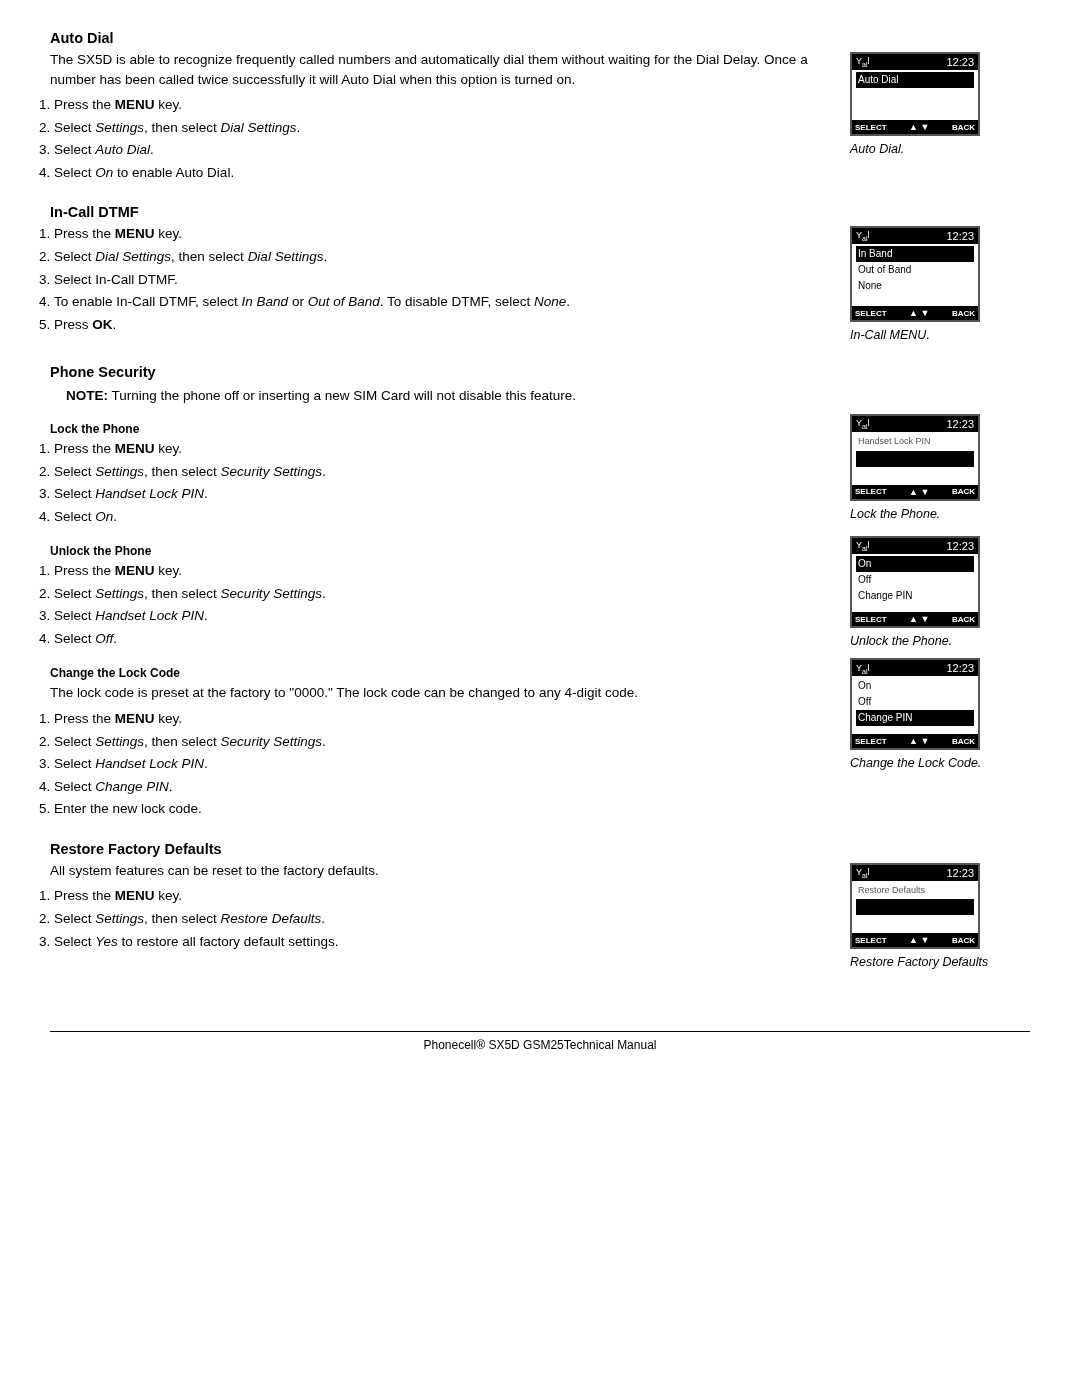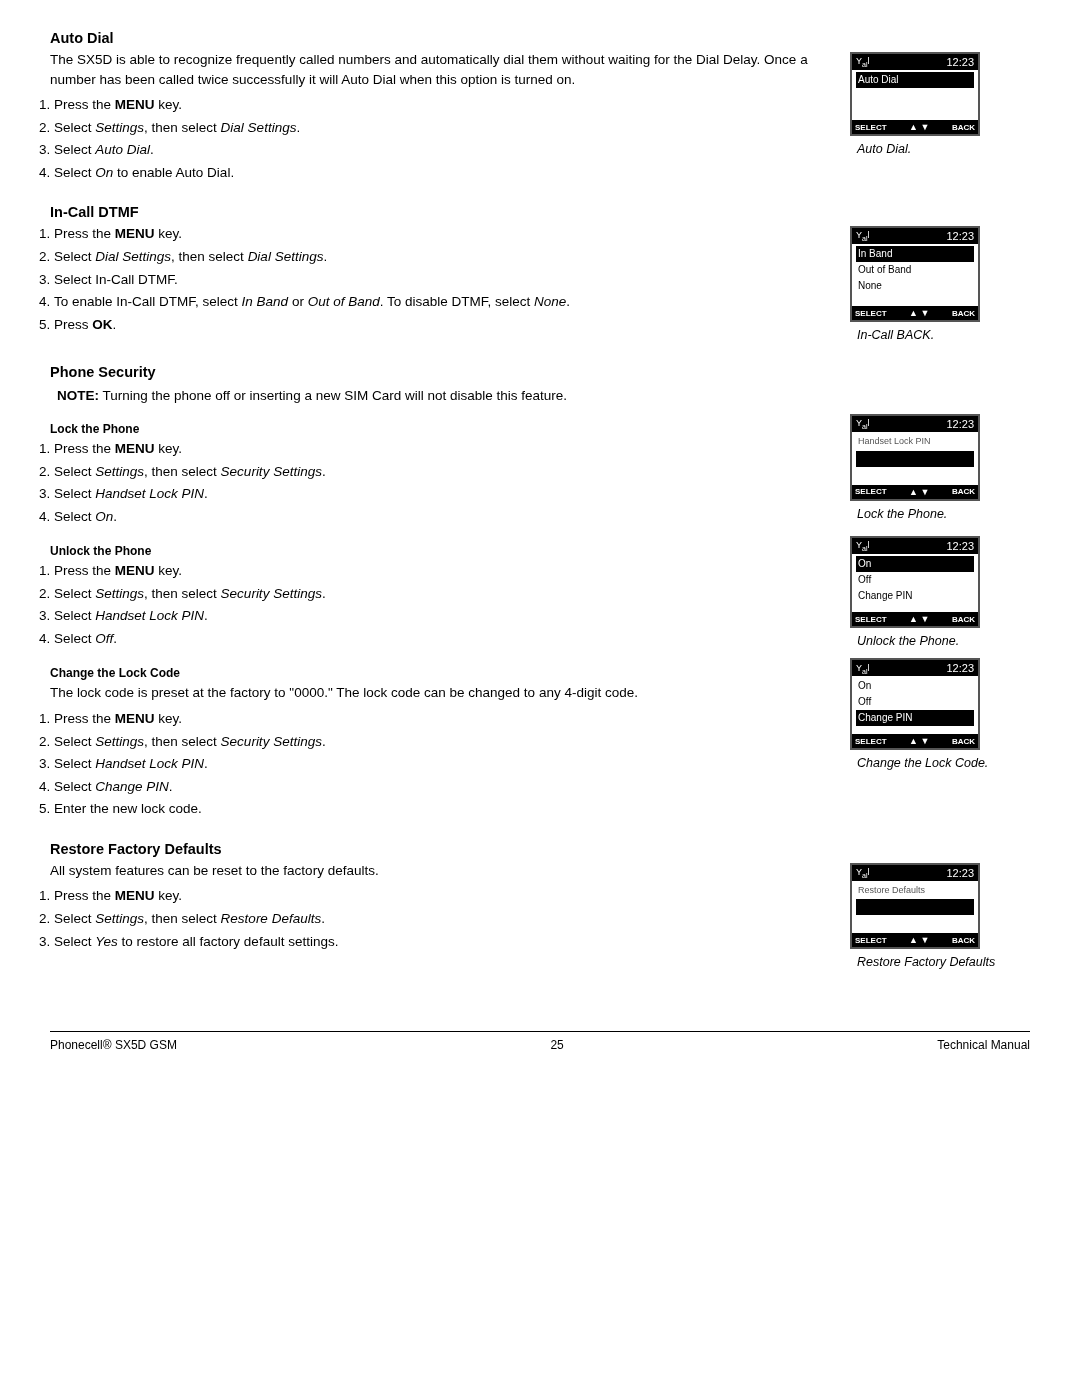--- a/index.html
+++ b/index.html
@@ -52,21 +52,21 @@
     }
 
     ol {
       margin-left: 4px;
       margin-bottom: 6px;
     }
     ol li {
       margin-bottom: 3px;
       line-height: 1.45;
     }
-    .note { margin: 6px 7px; }
+    .note { margin: 6px 16px; }
 
     
     .sub-heading {
       font-weight: bold;
       font-size: 12px;
       margin-top: 10px;
       margin-bottom: 3px;
     }
 
     
@@ -124,27 +124,26 @@
       display: flex;
       gap: 1px;
       font-size: 9px;
     }
 
     .caption {
       font-style: italic;
       font-size: 12.5px;
       margin-top: 2px;
       margin-bottom: 6px;
-      margin-left: 7px;
     }
 
     
     .page-footer {
       display: flex;
-      justify-content: space-between;
+      justify-content: center;
       align-items: center;
       margin-top: 40px;
       border-top: 1px solid #000;
       padding-top: 6px;
       font-size: 12px;
     }
 
     
     .section-block {
       margin-bottom: 4px;
@@ -211,21 +210,21 @@
             <div class="menu-item">Out of Band</div>
             <div class="menu-item">None</div>
             <div style="height:10px;"></div>
           </div>
           <div class="screen-buttons">
             <span class="btn-label">SELECT</span>
             <span class="nav-arrows">▲ ▼</span>
             <span class="btn-label">BACK</span>
           </div>
         </div>
-        <div class="caption">In-Call BACK.</div>
+        <div class="caption">In-Call MENU.</div>
       </div>
     </div>
   </div>
 
   <div class="section-block">
     <div class="section-title">Phone Security</div>
     <p class="note"><strong>NOTE:</strong> Turning the phone off or inserting a new SIM Card will not disable this feature.</p>
 
     <div class="section-row">
       <div class="section-text">

